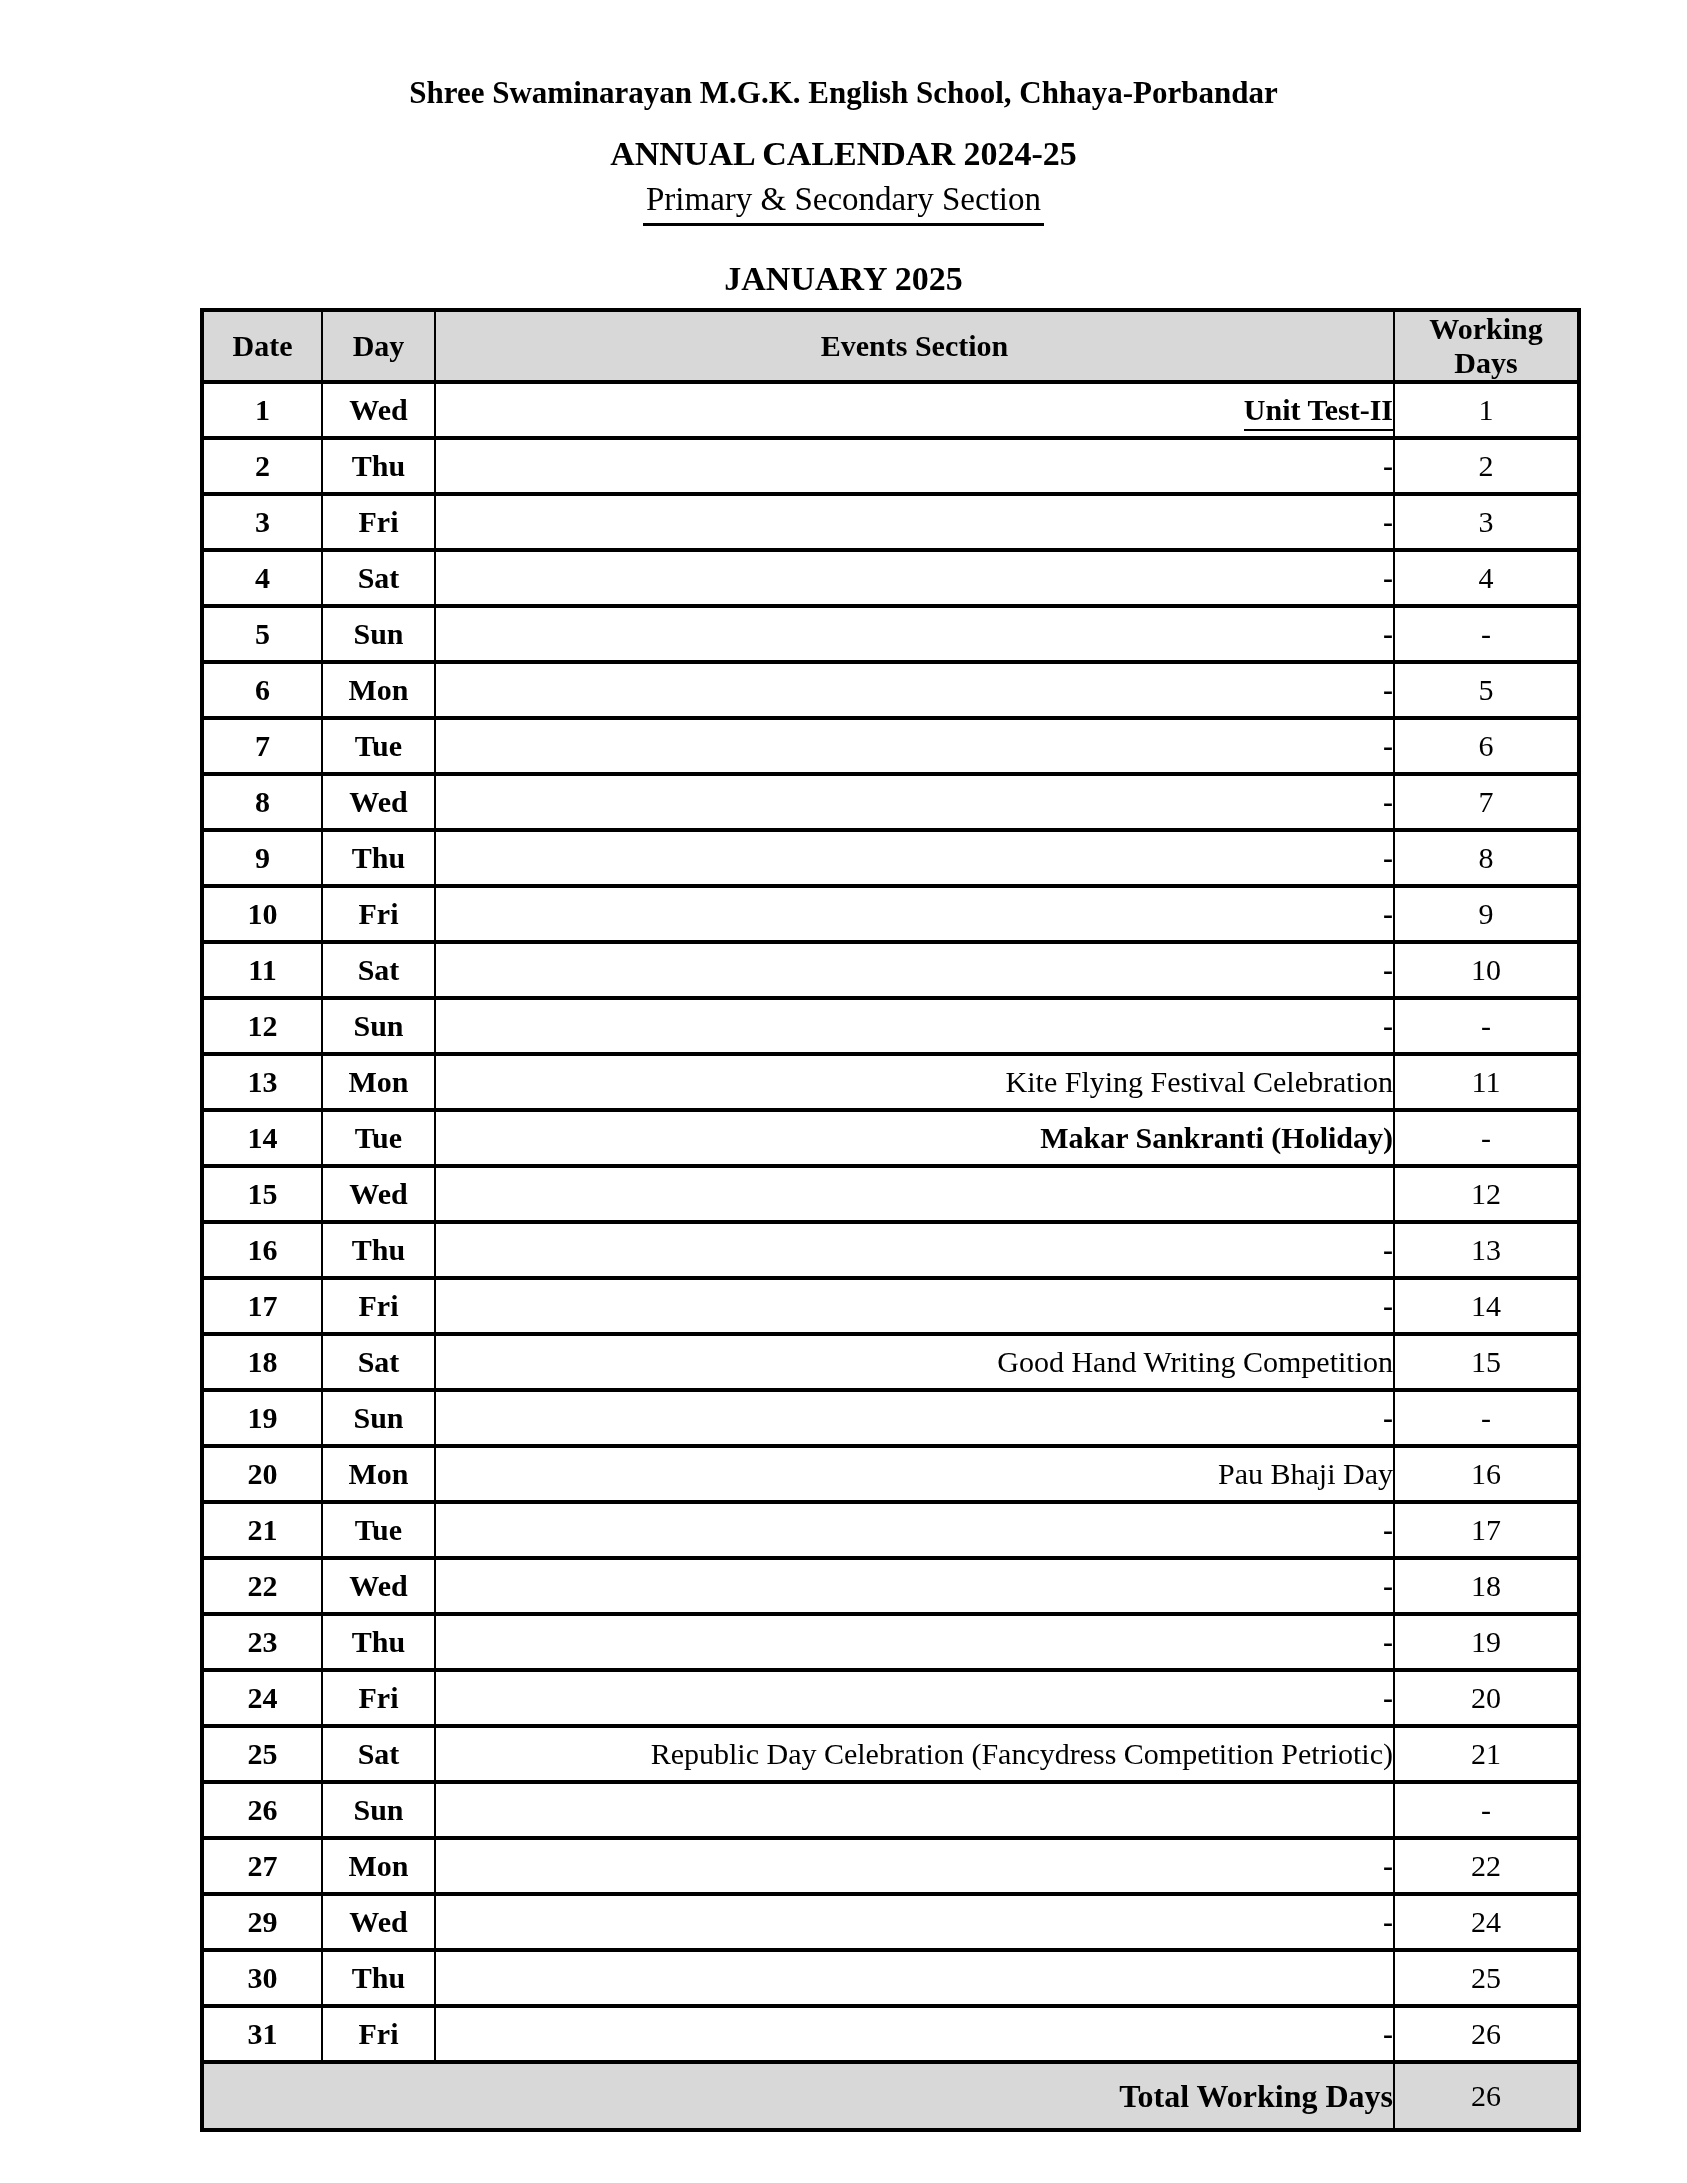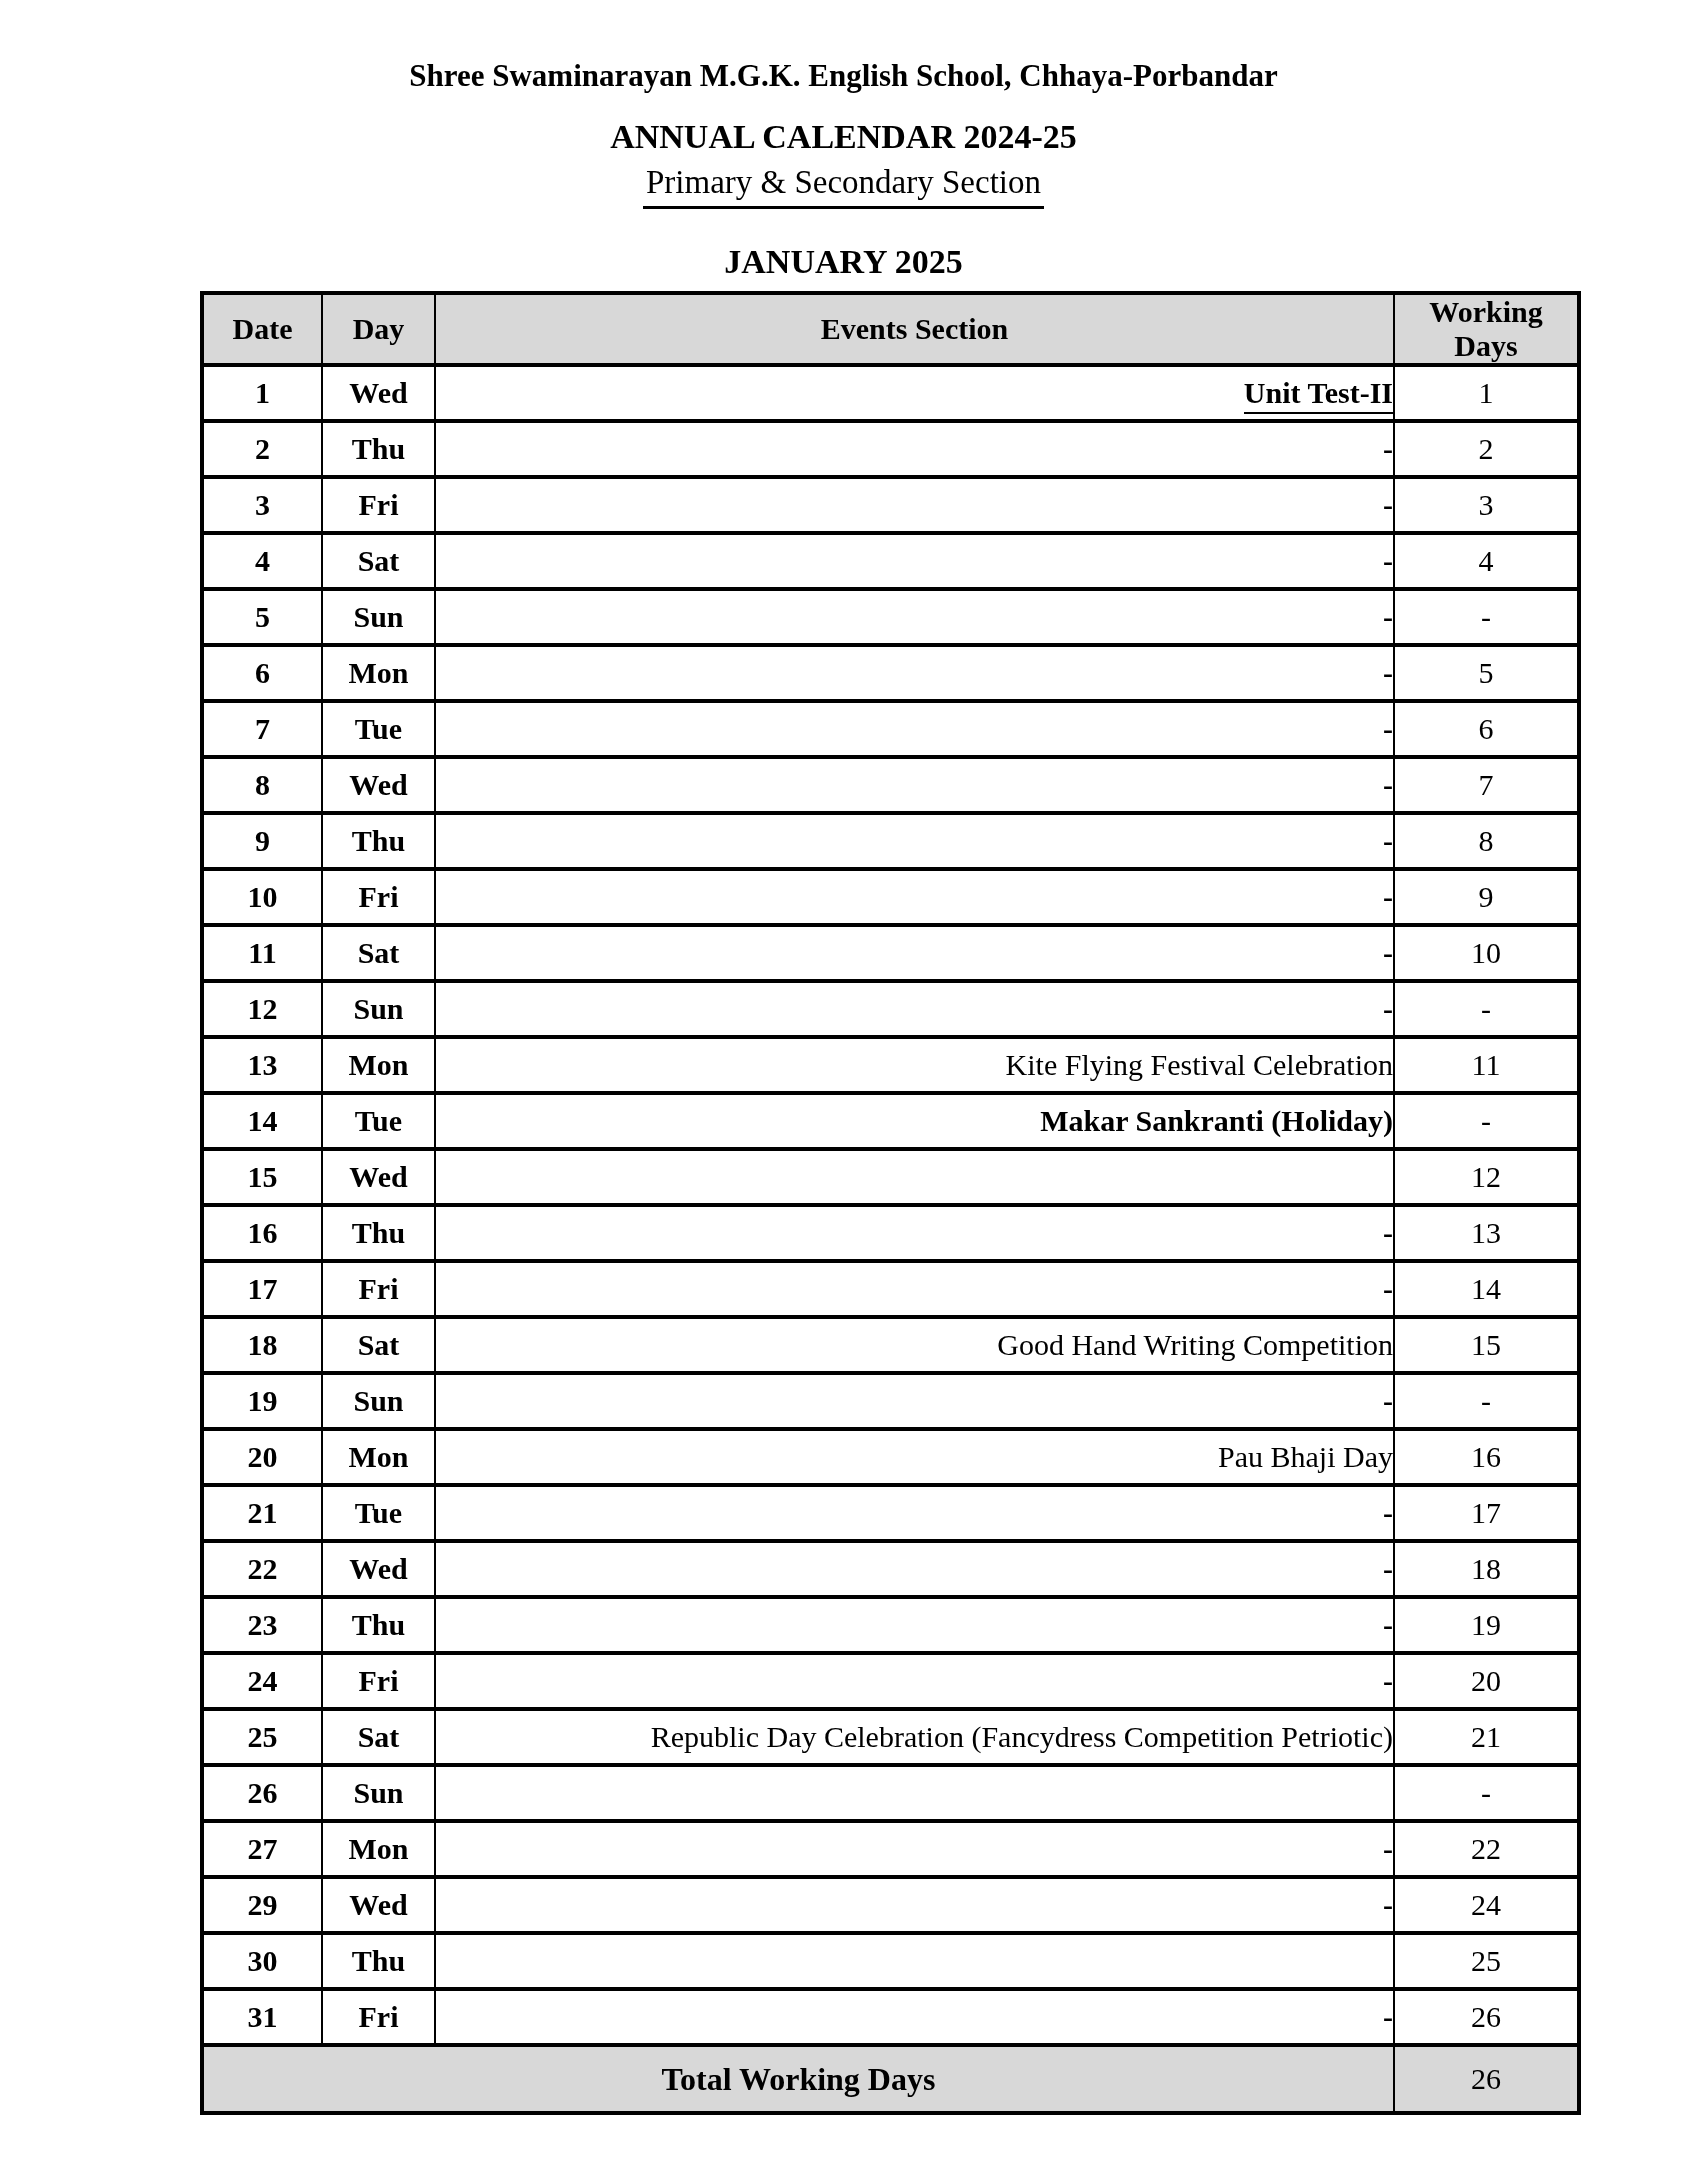--- a/index.html
+++ b/index.html
@@ -13,21 +13,21 @@
     height: 2183px;
     background: #ffffff;
     color: #000000;
     font-family: "Liberation Serif", "DejaVu Serif", serif;
     overflow: hidden;
   }
   .title-block {
     text-align: center;
   }
   .school-name {
-    padding-top: 57px;
+    padding-top: 74px;
     font-size: 31px;
     font-weight: bold;
     line-height: 1.2;
   }
   .calendar-title {
     margin-top: 23px;
     font-size: 34px;
     font-weight: bold;
     line-height: 1.15;
   }
@@ -105,21 +105,21 @@
     font-weight: bold;
     border-bottom: 2.6px solid #000;
     padding-bottom: 2.6px;
   }
   .total-row td {
     background: #d8d8d8;
     height: 64px;
     font-size: 32px;
   }
   td.total-label {
-    text-align: center;
+    text-align: right;
     font-weight: bold;
   }
   td.total-value {
     text-align: center;
     font-weight: normal;
     font-size: 30px;
   }
 </style>
 </head>
 <body>

